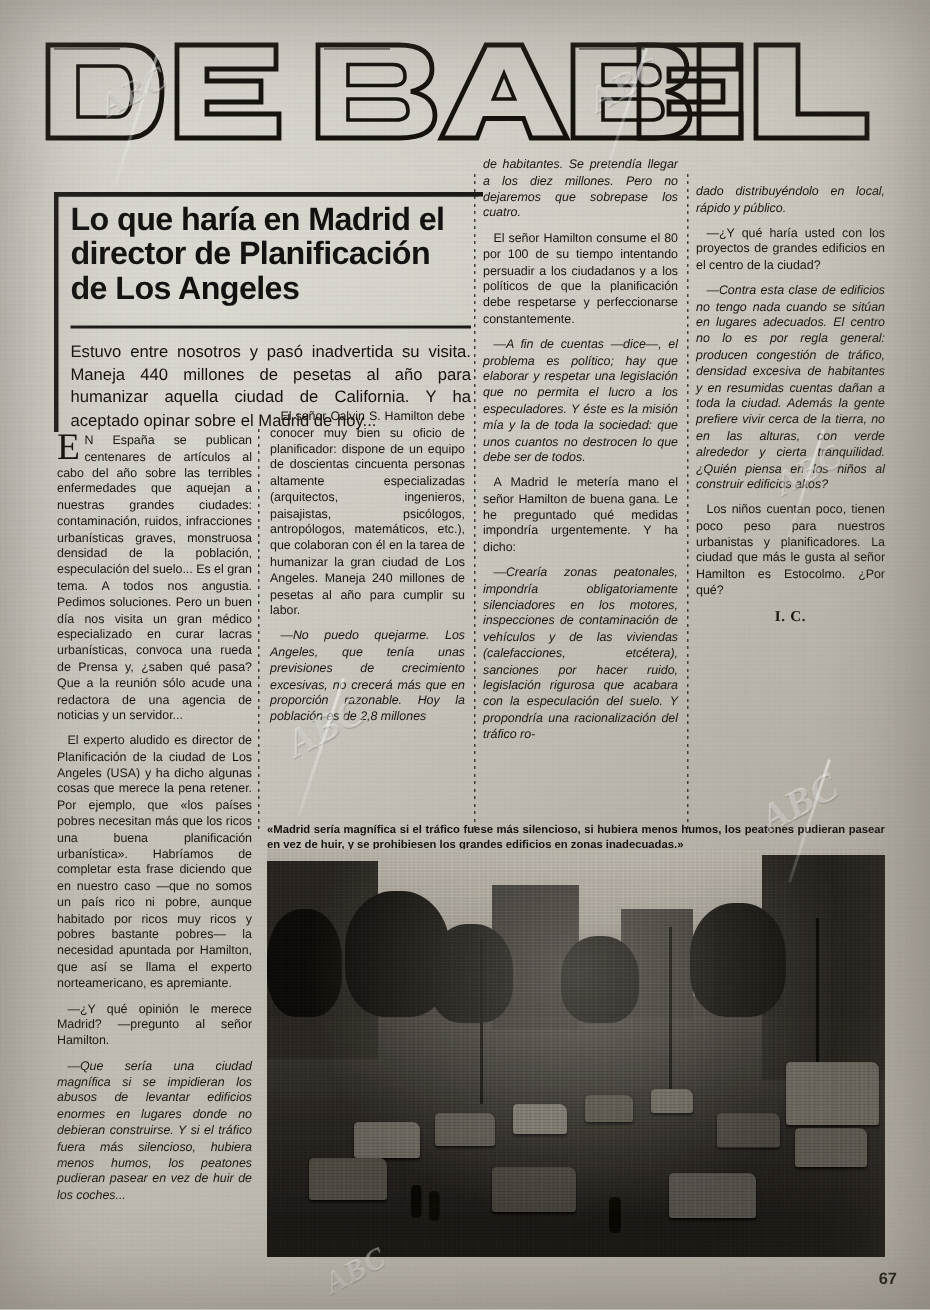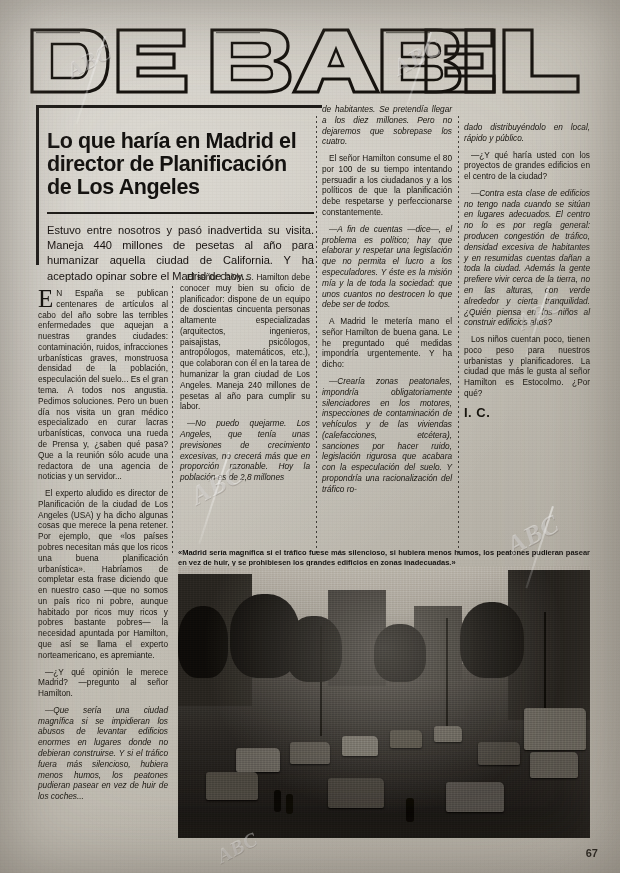--- a/index.html
+++ b/index.html
@@ -48,24 +48,24 @@
   }
 
   
   #masthead{
     position:absolute; left:26px; top:24px; width:472px; height:74px;
   }
   #masthead svg{ display:block; width:100%; height:100%; }
 
   
   #headbox{
-    position:absolute; left:36px; top:105px; width:286px; height:160px;
+    position:absolute; left:36px; top:128px; width:286px; height:160px;
     border-left:3px solid #1d1b18;
     border-top:3px solid #1d1b18;
-    padding:22px 8px 0 8px;
+    padding:4px 8px 0 8px;
   }
   #headbox:before{
     content:""; position:absolute; left:-3px; top:-3px; width:100%; height:3px; background:#1d1b18;
   }
   .headline{
     font-family:"Liberation Sans", sans-serif;
     font-weight:700;
     font-size:21.5px;
     line-height:1.07;
     letter-spacing:-0.4px;
@@ -112,22 +112,22 @@
     float:left;
     font-family:"Liberation Serif", serif;
     font-size:25px;
     line-height:19px;
     font-weight:400;
     padding:1px 3px 0 0;
     color:#120f0b;
   }
 
   .sig{
-    text-align:left; font-weight:700; font-size:13px;
-    font-family:Liberation Sans, sans-serif; margin-top:4px; letter-spacing:.5px;
+    text-align:center; font-weight:700; font-size:10px;
+    font-family:Liberation Serif, serif; margin-top:4px; letter-spacing:.5px;
   }
 
   
   #photo{
     position:absolute; left:178px; top:566px; width:412px; height:272px;
     overflow:hidden;
     background:#2e2b27;
     filter:contrast(1.12) brightness(.96);
   }
   #photo .sky{

